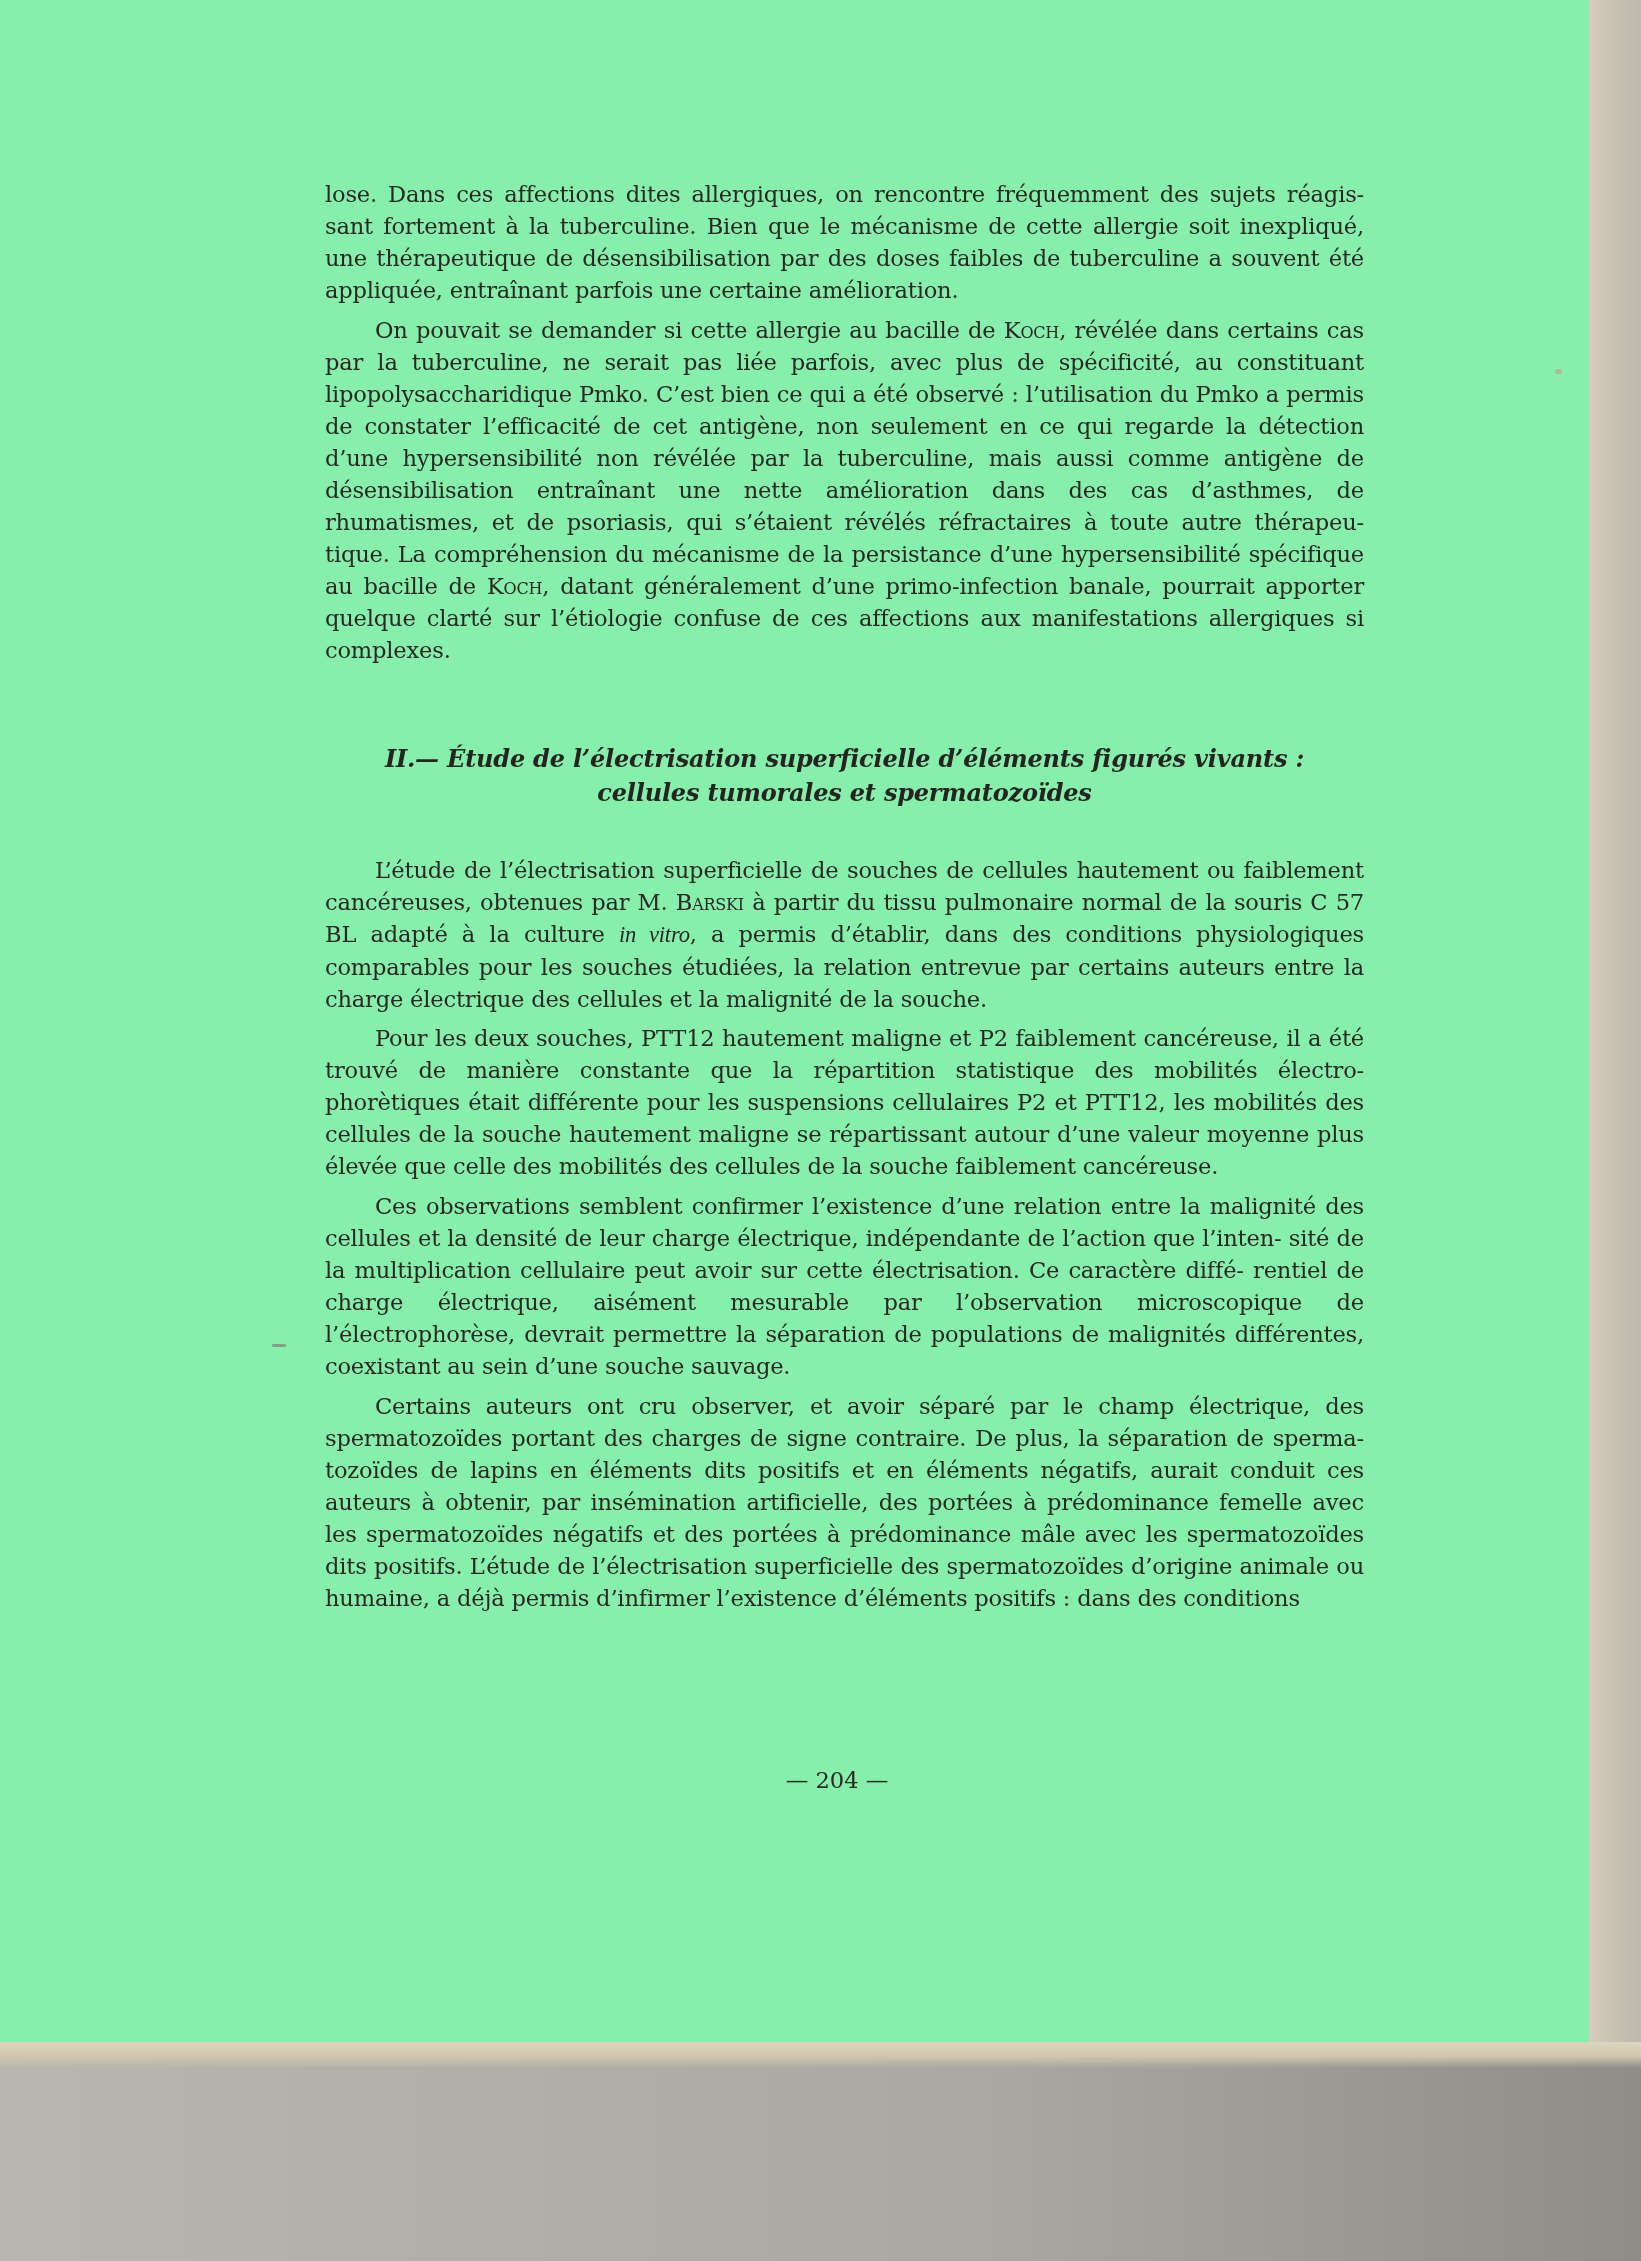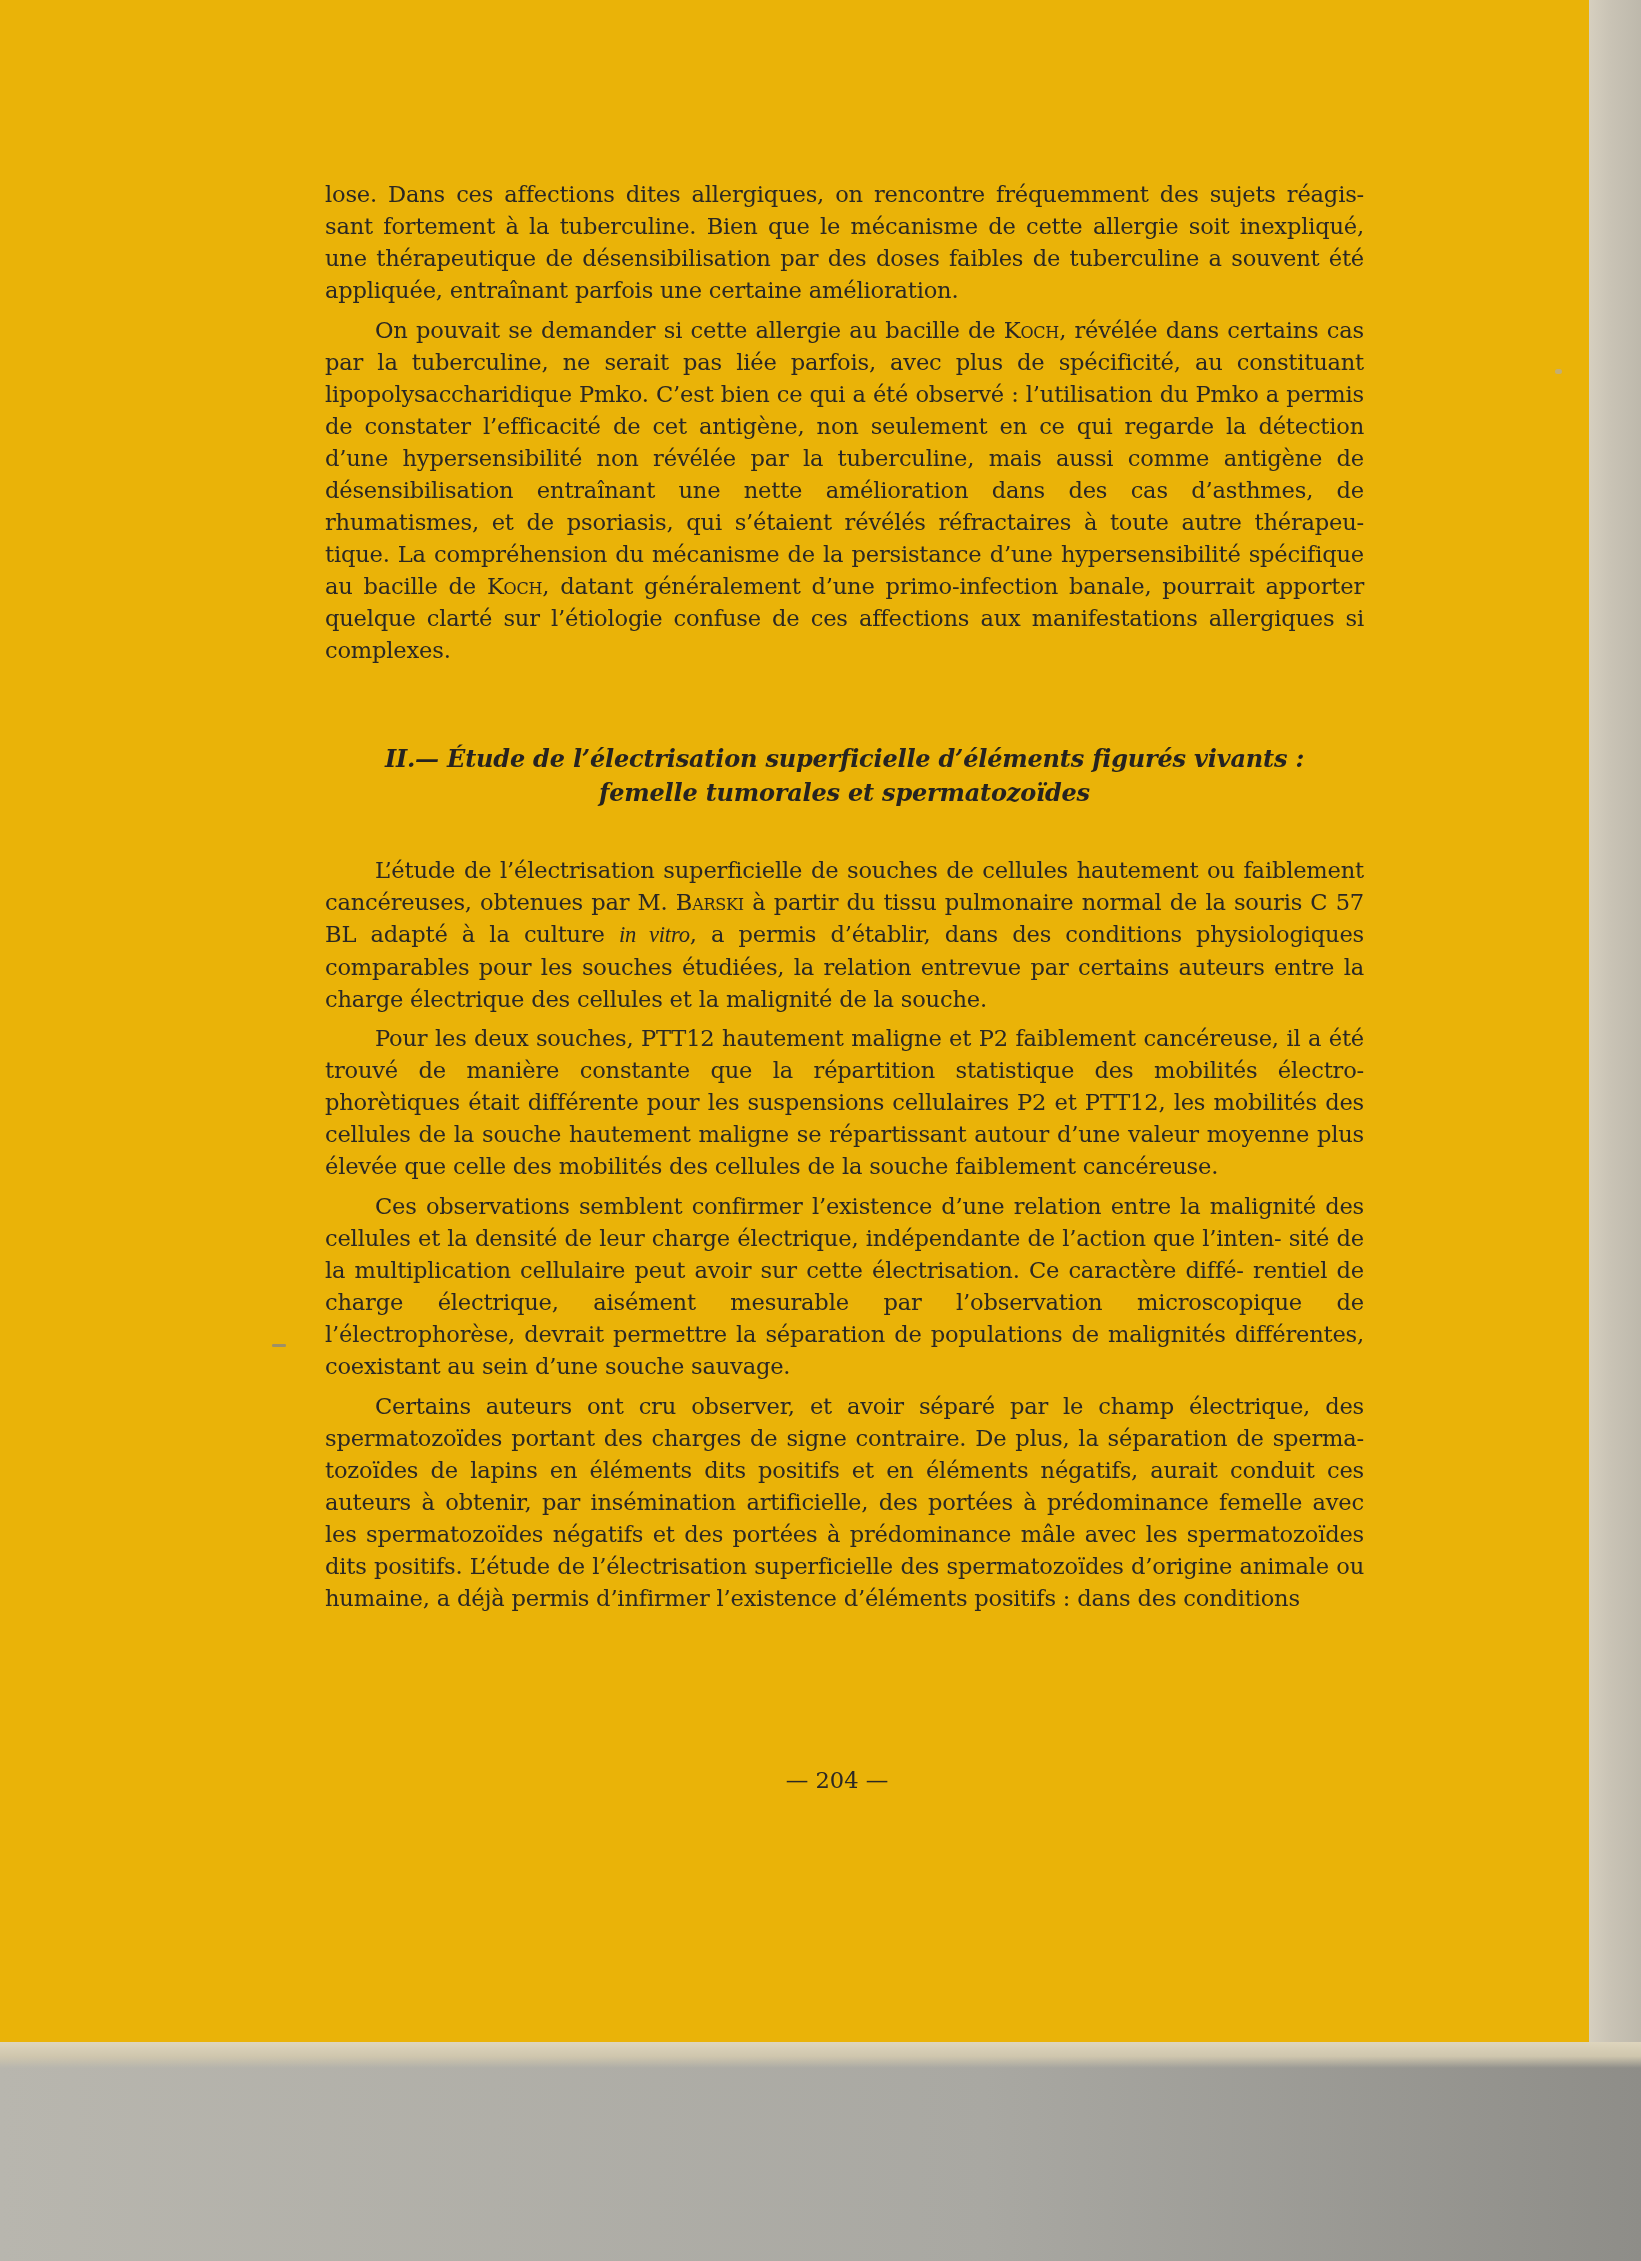--- a/index.html
+++ b/index.html
@@ -7,21 +7,21 @@
     width: 1642px; height: 2261px; position: relative; overflow: hidden;
     background: #b3b1aa;
     font-family: "DejaVu Serif", "Liberation Serif", serif;
   }
   .scan-bg {
     position: absolute; left: 0; top: 0; width: 1642px; height: 2261px;
     background: linear-gradient(90deg, #b8b6ae 0%, #a9a8a2 60%, #8e8d88 100%);
   }
   .page {
     position: absolute; left: 0; top: 0; width: 1594px; height: 2044px;
-    background: #eab308;
+    background: #86efac;
     box-shadow: 0 3.9px 7.7px rgba(120,110,80,0.35);
   }
   .page-edge-right {
     position: absolute; left: 1589px; top: 0; width: 53px; height: 2044px;
     background: linear-gradient(90deg, #d6cfbf 0%, #c9c3b5 40%, #bdb8ab 100%);
   }
   .page-edge-bottom {
     position: absolute; left: 0; top: 2042px; width: 1642px; height: 26px;
     background: linear-gradient(180deg, #ded5bd 0%, #cfc6ad 55%, rgba(180,176,166,0) 100%);
   }
@@ -73,21 +73,21 @@
   <div class="margin-mark"></div>
 
   <div class="text-block">
     <div id="before-heading">
         <p class="para noindent"><span>lose. Dans ces affections dites allergiques, on rencontre fréquemment des sujets réagis- sant fortement à la tuberculine. Bien que le mécanisme de cette allergie soit inexpliqué, une thérapeutique de désensibilisation par des doses faibles de tuberculine a souvent été appliquée, entraînant parfois une certaine amélioration.</span></p>
         <p class="para"><span>On pouvait se demander si cette allergie au bacille de </span><span class="sc">Koch</span><span>, révélée dans certains cas par la tuberculine, ne serait pas liée parfois, avec plus de spécificité, au constituant lipopolysaccharidique Pmko. C’est bien ce qui a été observé : l’utilisation du Pmko a permis de constater l’efficacité de cet antigène, non seulement en ce qui regarde la détection d’une hypersensibilité non révélée par la tuberculine, mais aussi comme antigène de désensibilisation entraînant une nette amélioration dans des cas d’asthmes, de rhumatismes, et de psoriasis, qui s’étaient révélés réfractaires à toute autre thérapeu- tique. La compréhension du mécanisme de la persistance d’une hypersensibilité spécifique au bacille de </span><span class="sc">Koch</span><span>, datant généralement d’une primo-infection banale, pourrait apporter quelque clarté sur l’étiologie confuse de ces affections aux manifestations allergiques si complexes.</span></p>
       </div>
 
     <div class="section-heading">
       <span>II.— Étude de l’électrisation superficielle d’éléments figurés vivants :</span>
-      <span>femelle tumorales et spermatozoïdes</span>
+      <span>cellules tumorales et spermatozoïdes</span>
     </div>
 
     <div id="after-heading">
         <p class="para"><span>L’étude de l’électrisation superficielle de souches de cellules hautement ou faiblement cancéreuses, obtenues par M. </span><span class="sc">Barski</span><span> à partir du tissu pulmonaire normal de la souris C 57 BL adapté à la culture </span><span class="it">in vitro</span><span>, a permis d’établir, dans des conditions physiologiques comparables pour les souches étudiées, la relation entrevue par certains auteurs entre la charge électrique des cellules et la malignité de la souche.</span></p>
         <p class="para"><span>Pour les deux souches, PTT12 hautement maligne et P2 faiblement cancéreuse, il a été trouvé de manière constante que la répartition statistique des mobilités électro- phorètiques était différente pour les suspensions cellulaires P2 et PTT12, les mobilités des cellules de la souche hautement maligne se répartissant autour d’une valeur moyenne plus élevée que celle des mobilités des cellules de la souche faiblement cancéreuse.</span></p>
         <p class="para"><span>Ces observations semblent confirmer l’existence d’une relation entre la malignité des cellules et la densité de leur charge électrique, indépendante de l’action que l’inten- sité de la multiplication cellulaire peut avoir sur cette électrisation. Ce caractère diffé- rentiel de charge électrique, aisément mesurable par l’observation microscopique de l’électrophorèse, devrait permettre la séparation de populations de malignités différentes, coexistant au sein d’une souche sauvage.</span></p>
         <p class="para"><span>Certains auteurs ont cru observer, et avoir séparé par le champ électrique, des spermatozoïdes portant des charges de signe contraire. De plus, la séparation de sperma- tozoïdes de lapins en éléments dits positifs et en éléments négatifs, aurait conduit ces auteurs à obtenir, par insémination artificielle, des portées à prédominance femelle avec les spermatozoïdes négatifs et des portées à prédominance mâle avec les spermatozoïdes dits positifs. L’étude de l’électrisation superficielle des spermatozoïdes d’origine animale ou humaine, a déjà permis d’infirmer l’existence d’éléments positifs : dans des conditions</span></p>
       </div>
   </div>
 </div>

